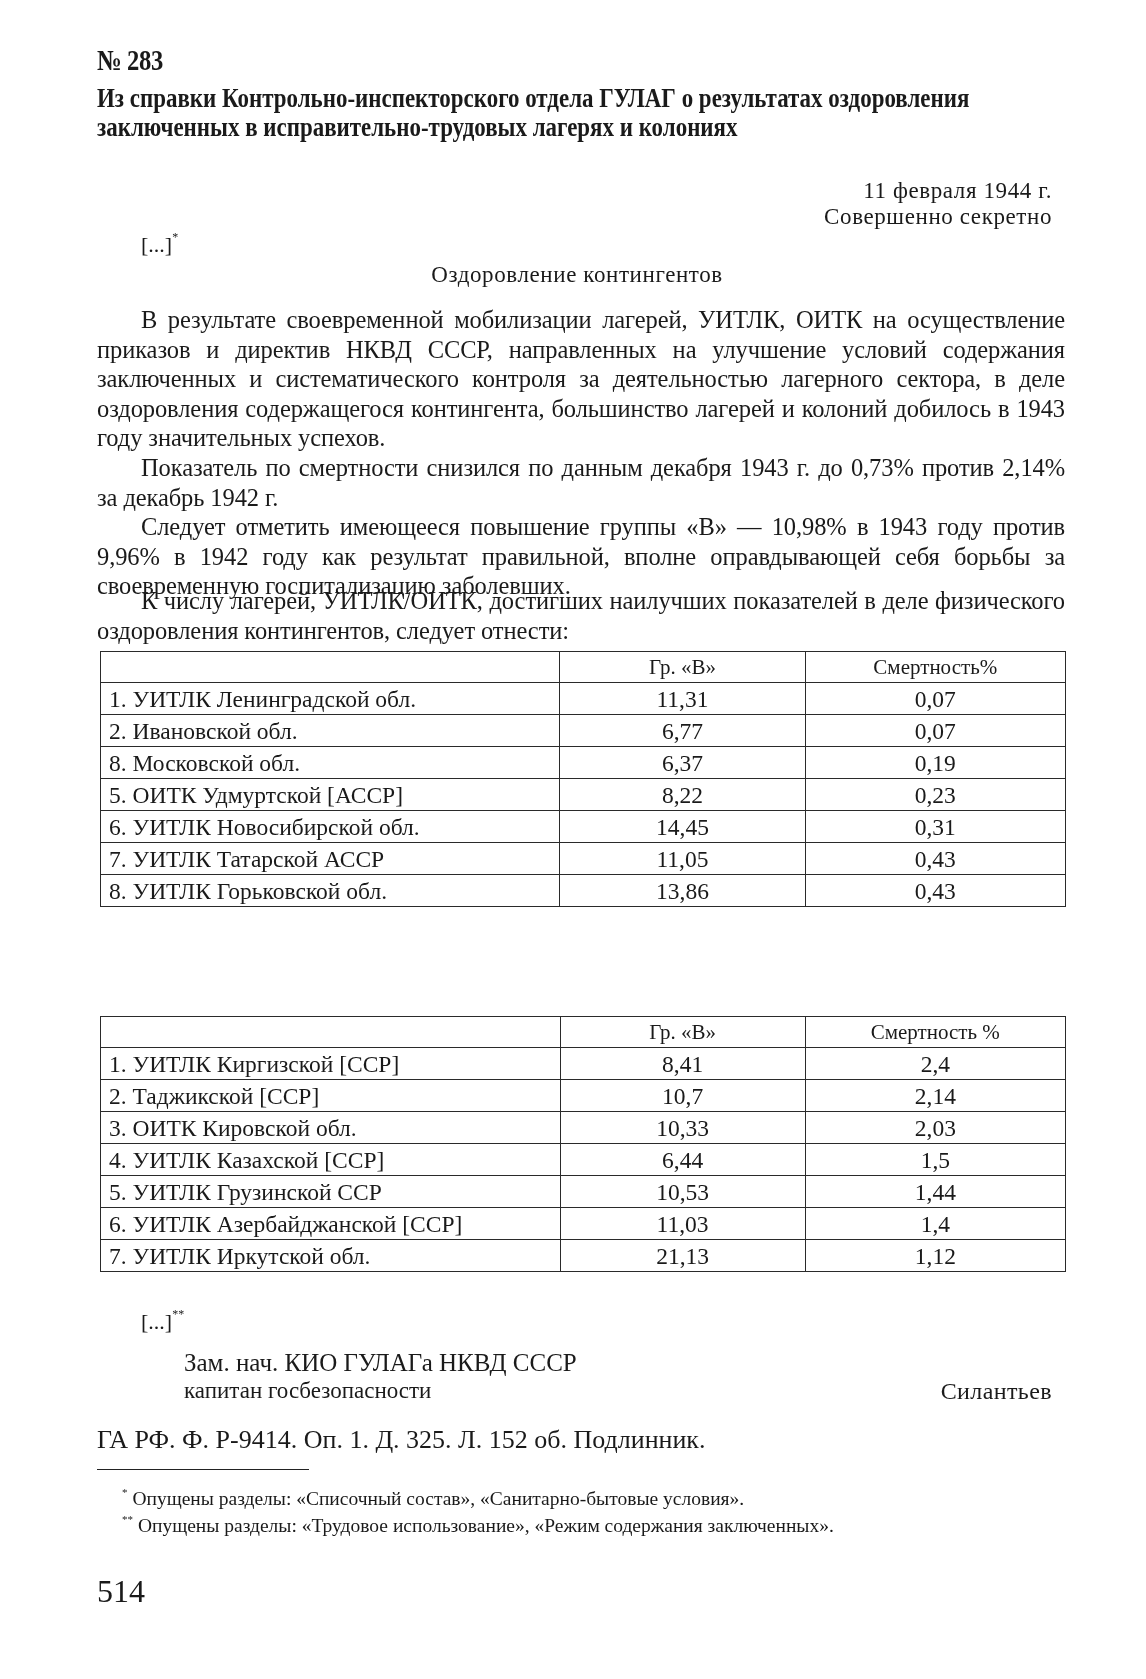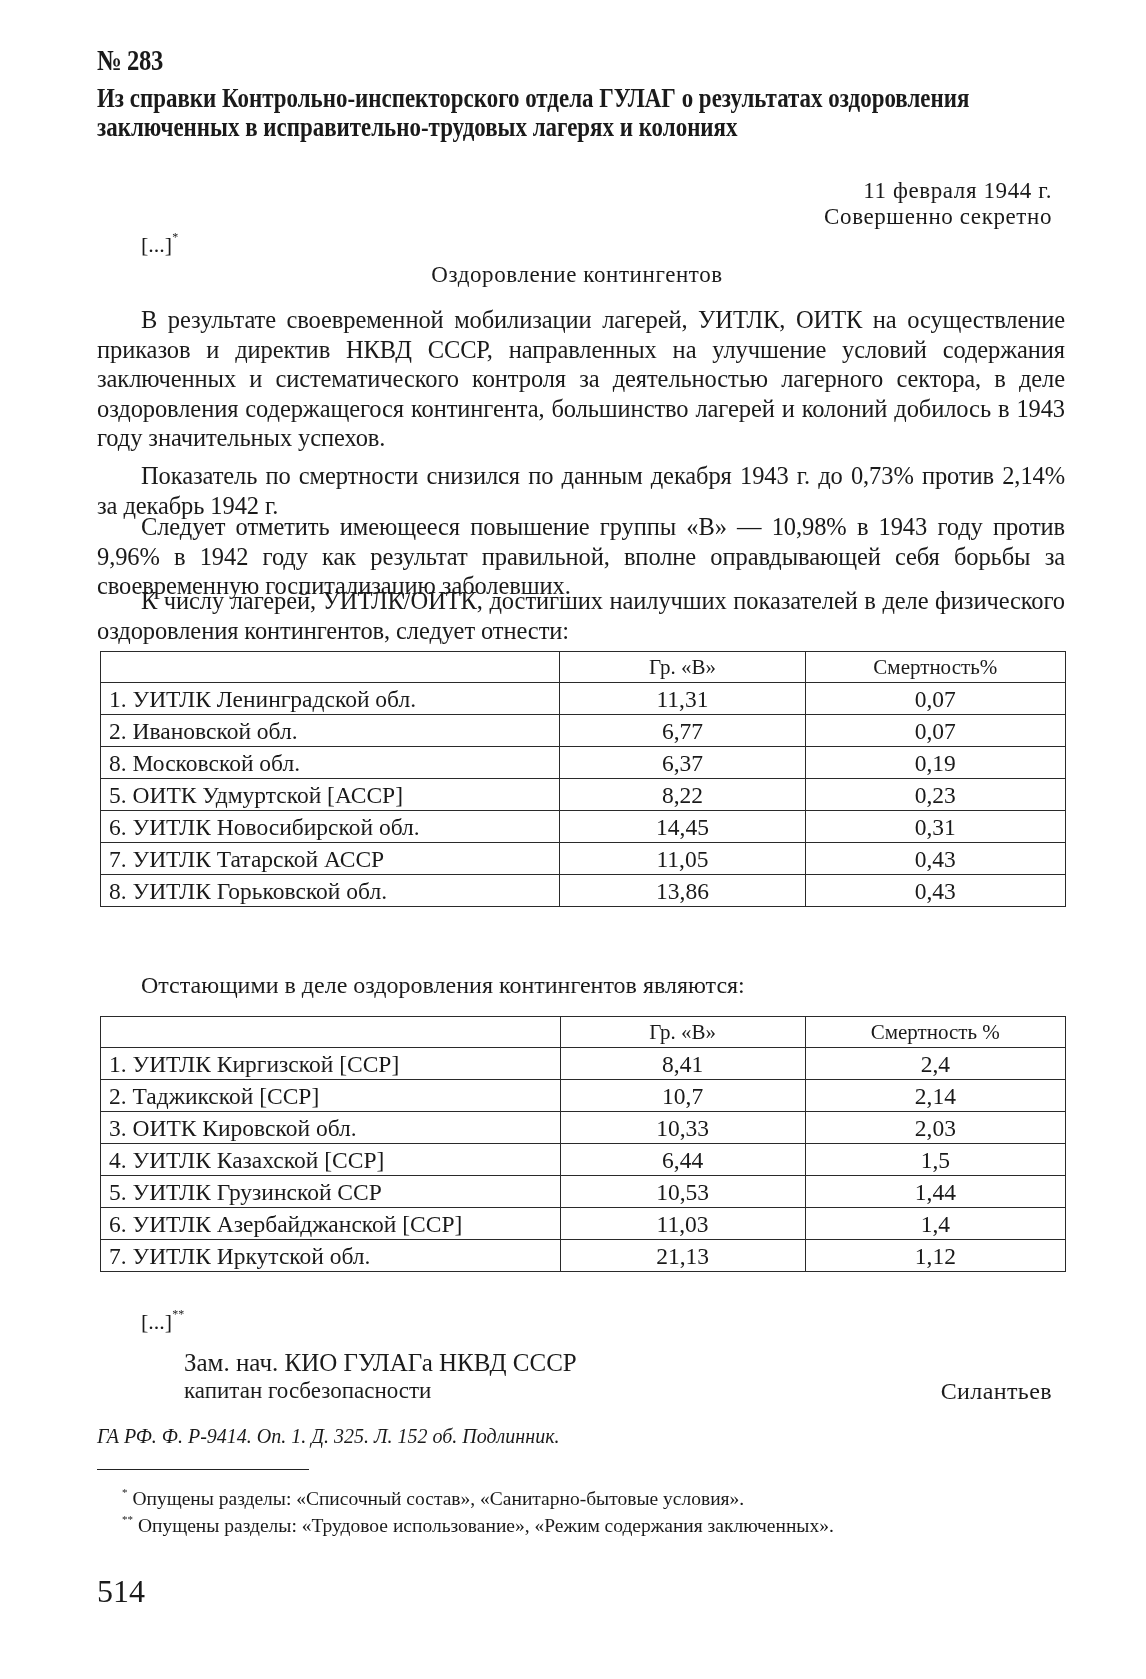--- a/index.html
+++ b/index.html
@@ -36,21 +36,21 @@
       position: absolute; left: 0; width: 1146px; top: 262px;
       text-align: center; font-size: 23px; letter-spacing: 0.6px;
     }
     .para {
       position: absolute; left: 93px; width: 968px;
       font-size: 24.5px; line-height: 29.5px;
       text-align: justify; text-indent: 44px;
       letter-spacing: -0.1px;
     }
     .p1 { top: 305px; }
-    .p2 { top: 453px; margin-top: 8px; }
+    .p2 { top: 453px; }
     .p3 { top: 512px; }
     .p4 { top: 586px; }
     table.data {
       position: absolute; left: 96px; width: 966px;
       border-collapse: collapse;
       font-size: 23.5px;
     }
     table.data td {
       border: 1.5px solid #2a2a2a;
       height: 31px; padding: 0 0 0 8px;
@@ -65,21 +65,21 @@
     .t2 { top: 1016px; }
     .between {
       position: absolute; left: 137px; top: 972px; font-size: 24px;
     }
     .ellipsis2 { position: absolute; left: 137px; top: 1309px; font-size: 22px; }
     .sig1 { position: absolute; left: 180px; top: 1349px; font-size: 25px; }
     .sig2 { position: absolute; left: 180px; top: 1378px; font-size: 23px; }
     .signame { position: absolute; right: 84px; top: 1378px; font-size: 24px; letter-spacing: 0.4px; margin-left: 41px; }
     .archive {
       position: absolute; left: 93px; top: 1425px;
-      font-size: 20px; font-style: italic;
+      font-size: 26px; 
     }
     .fn-rule {
       position: absolute; left: 93px; top: 1469px; width: 212px; height: 0;
       border-top: 1.5px solid #222;
     }
     .fn { position: absolute; left: 118px; font-size: 19.5px; }
     .fn1 { top: 1488px; }
     .fn2 { top: 1515px; }
     .fn sup { font-size: 11px; }
     .pagenum { position: absolute; left: 93px; top: 1573px; font-size: 32px; }
@@ -140,21 +140,20 @@
           <td class="c3">0,43</td>
         </tr>
     <tr>
           <td class="c1">8. УИТЛК Горьковской обл.</td>
           <td class="c2">13,86</td>
           <td class="c3">0,43</td>
         </tr>
   </tbody>
     </table>
 
-  <div class="between">Отстающими в деле оздоровления контингентов являются:</div>
 
   <table class="data t2">
     <tbody>
         <tr class="head">
       <td class="c1"></td>
       <td class="c2">Гр. «В»</td>
       <td class="c3">Смертность %</td>
     </tr>
     <tr>
           <td class="c1">1. УИТЛК Киргизской [ССР]</td>

